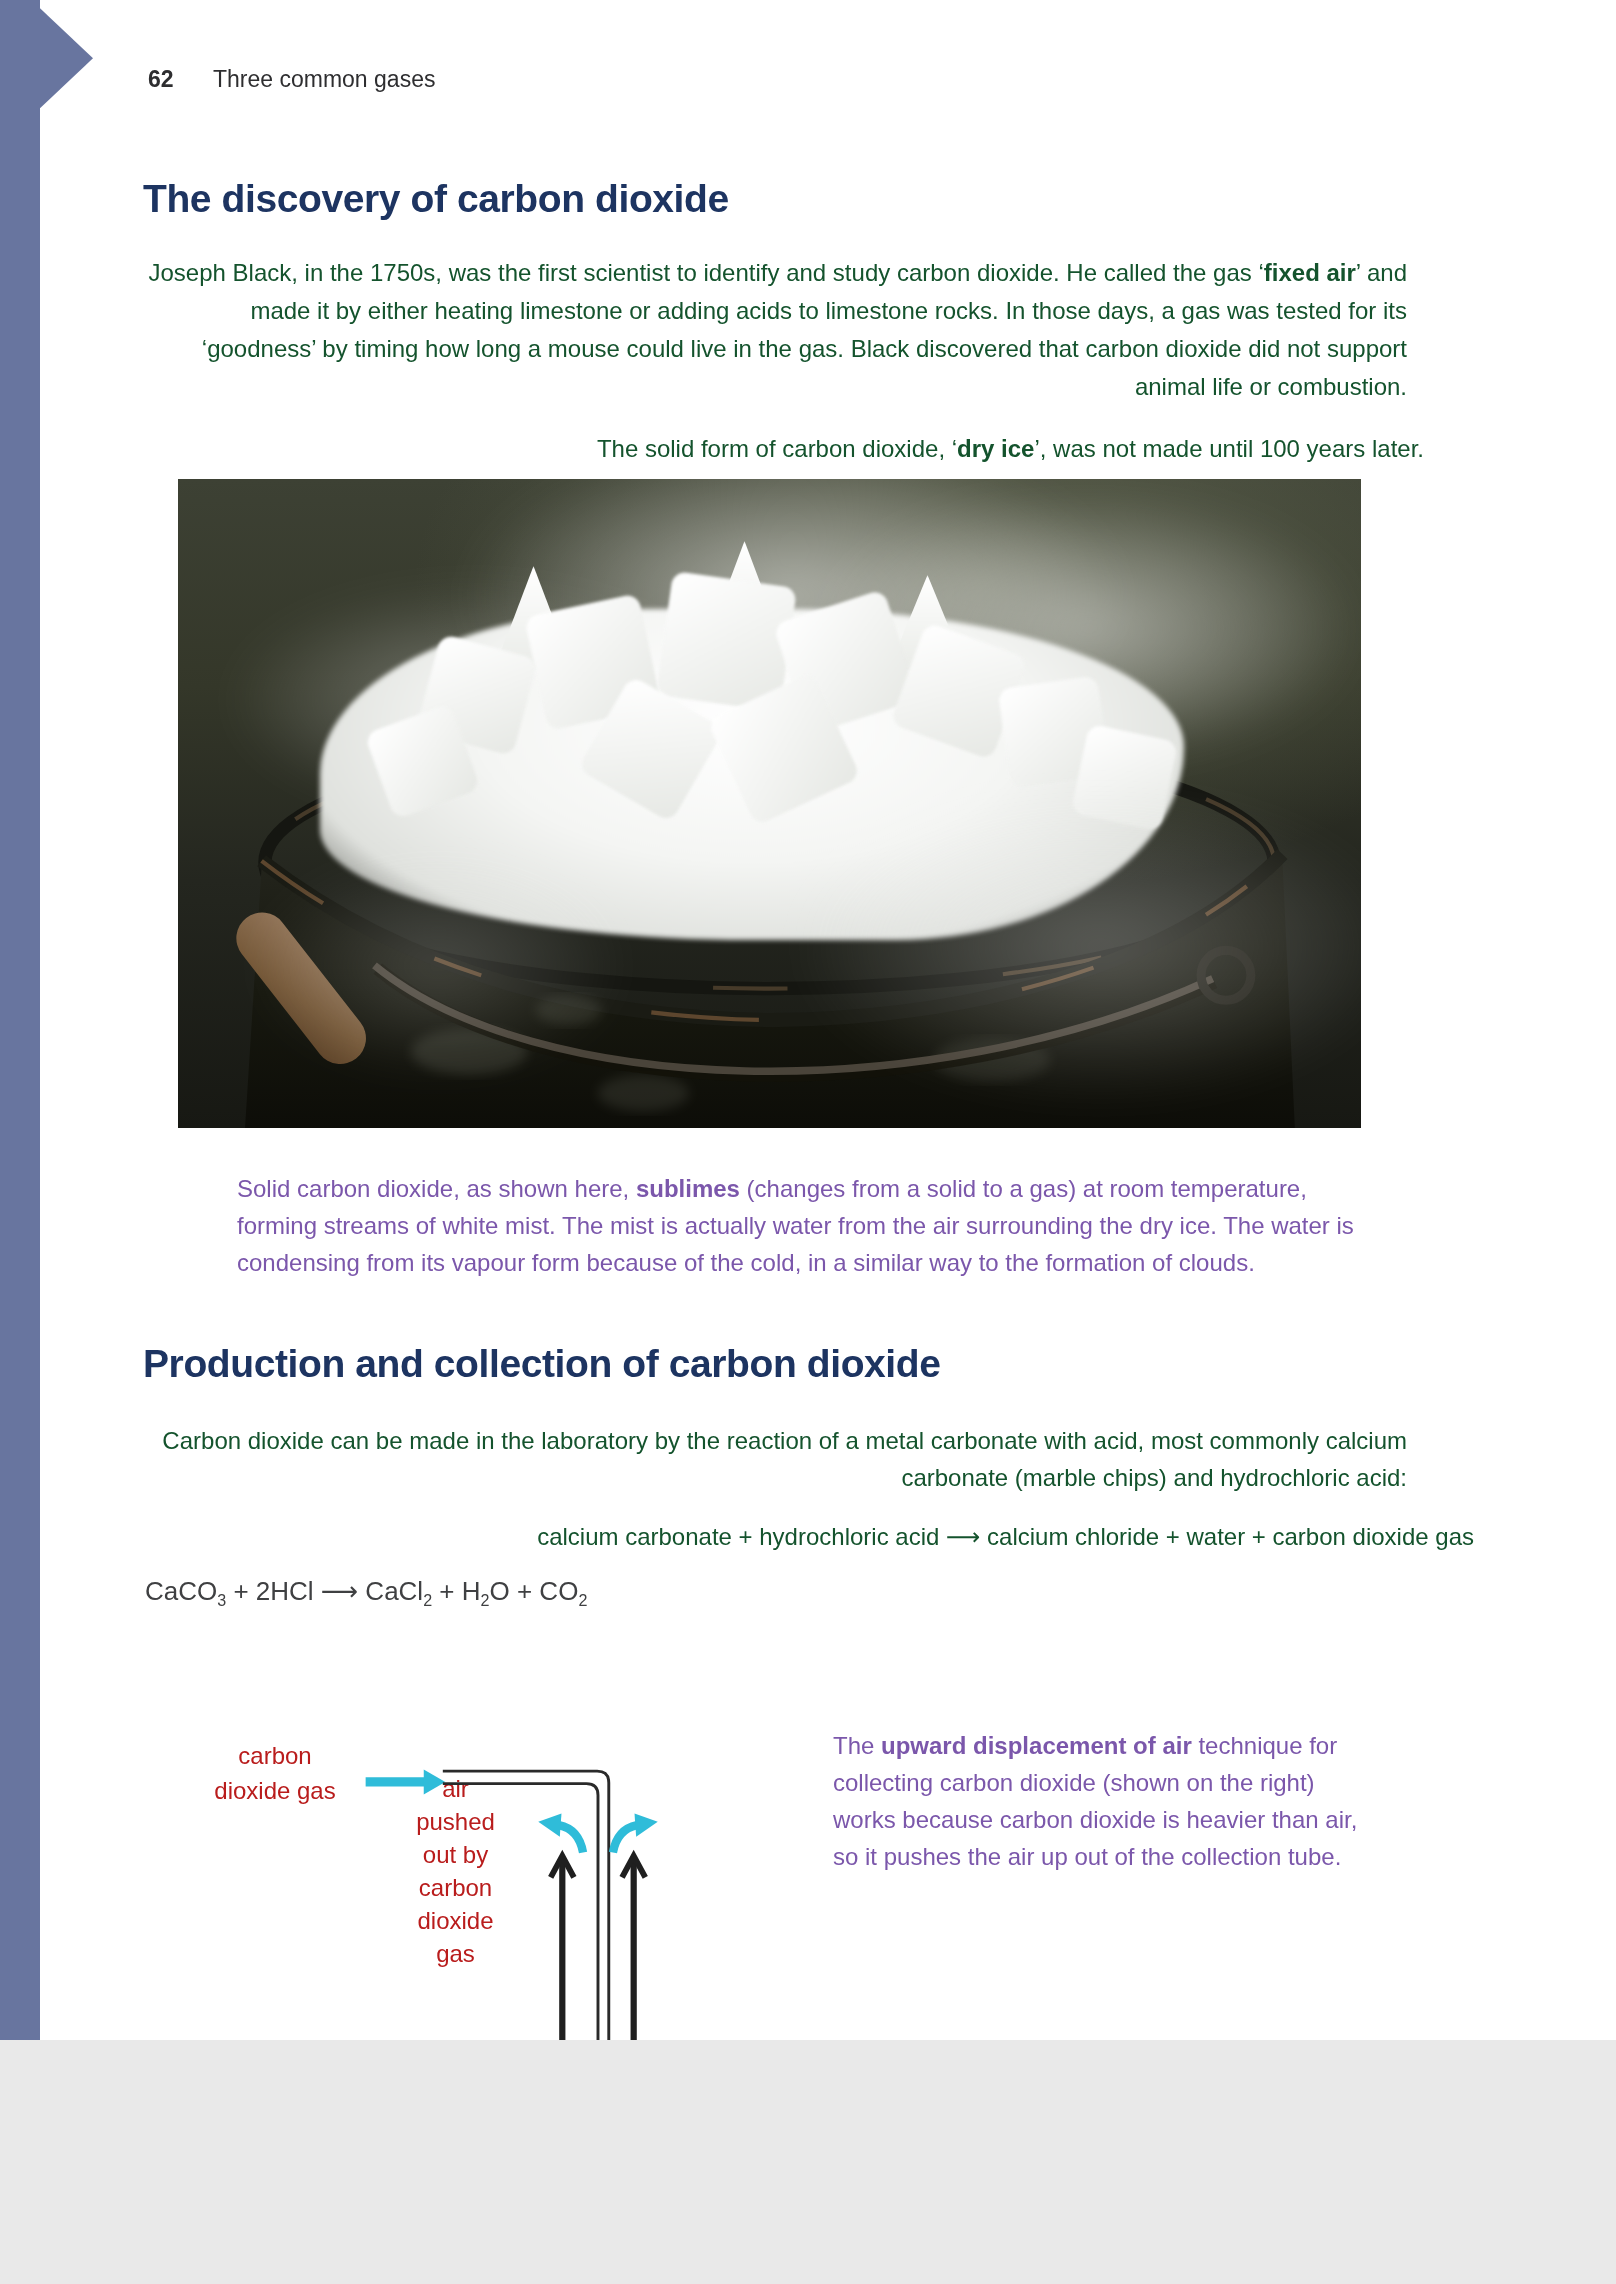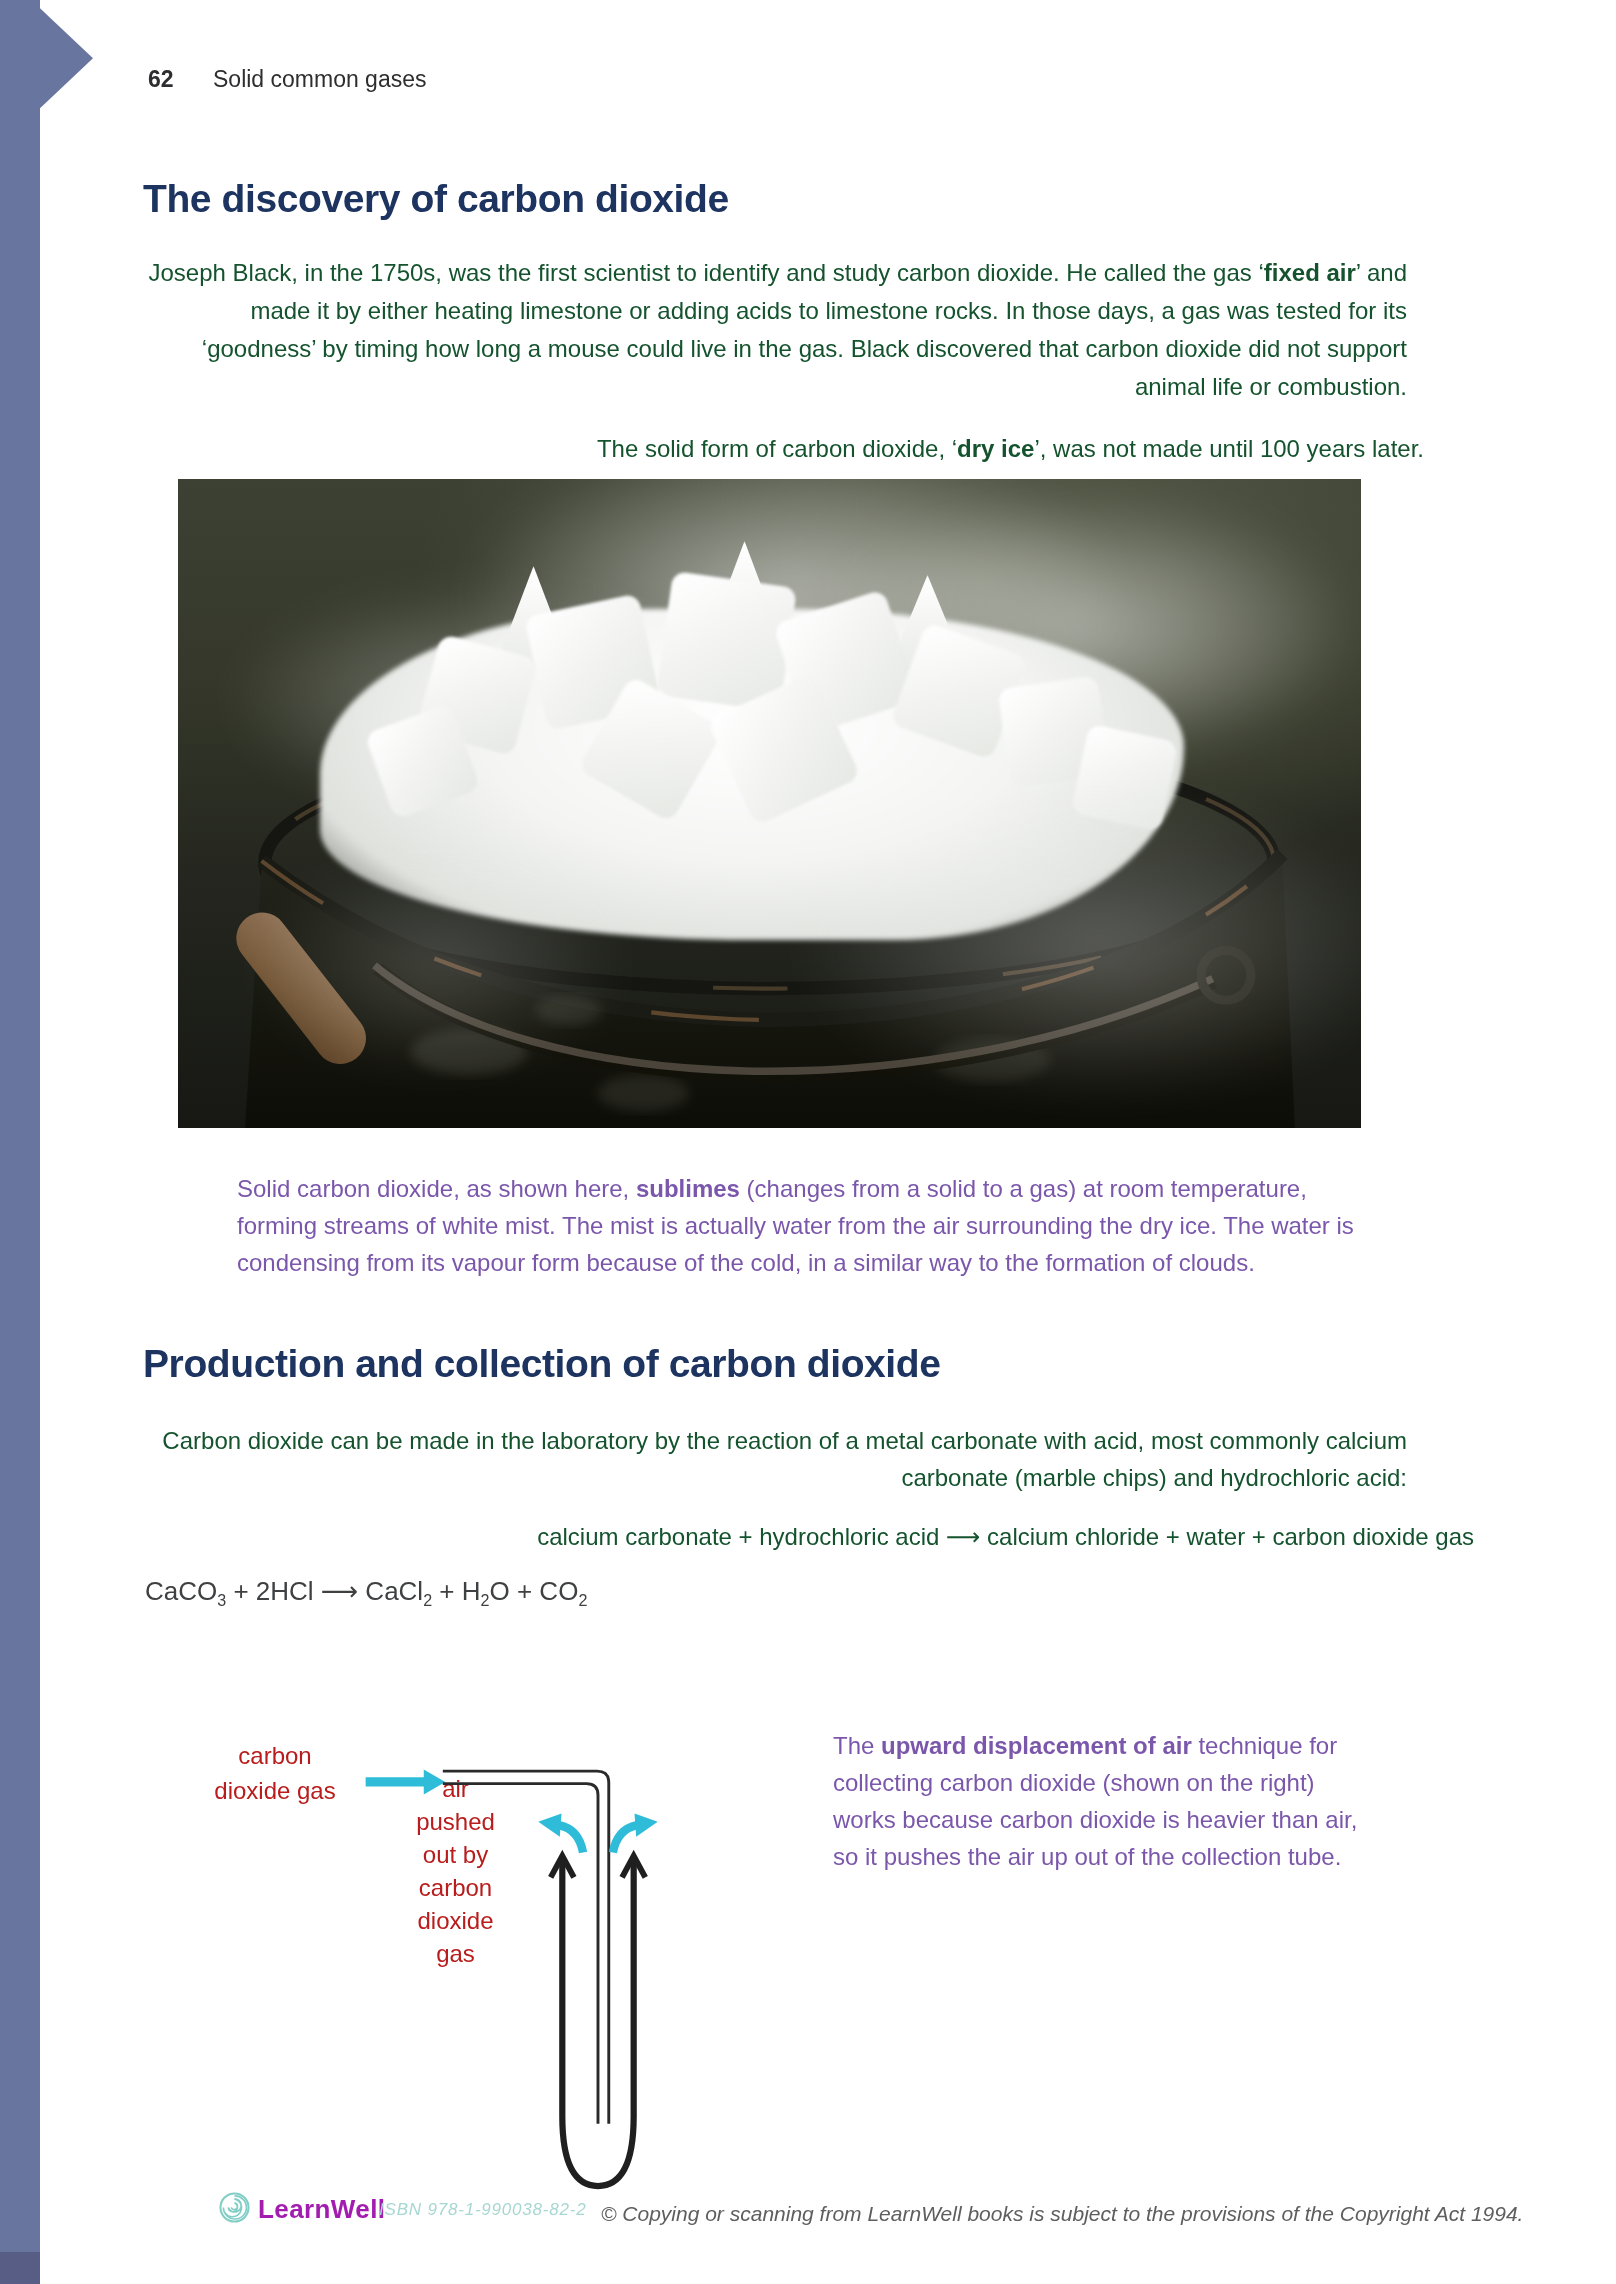--- a/index.html
+++ b/index.html
@@ -1,17 +1,17 @@
 <!DOCTYPE html>
 <html style="font-size:13.3px"><head>
 <meta charset="utf-8">
 <style>
   html,body{margin:0;padding:0;background:#e9e9e9;}
   body{font-family:"Liberation Sans","DejaVu Sans",sans-serif;}
-  #page{position:relative;width:1616px;height:2284px;background:#ffffff;overflow:hidden;}
+  #page{position:relative;width:1616px;height:2040px;background:#ffffff;overflow:hidden;}
   .abs{position:absolute;}
 
   
   .band{left:0;top:0;width:40px;height:2284px;background:#68759F;}
   .band-dark{left:0;top:2252px;width:40px;height:32px;background:#575D84;}
   .chevron{left:40px;top:8.3px;width:53px;height:100px;background:#68759F;
            clip-path:polygon(0 0,100% 50%,0 100%);}
 
   
   .pagenum{left:148px;top:66px;font-size:23px;font-weight:700;color:#2e2e30;}
@@ -72,21 +72,21 @@
 </head>
 <body>
 
 <div id="page">
 
   <div class="abs band"></div>
   <div class="abs chevron"></div>
   <div class="abs band-dark"></div>
 
   <div class="abs pagenum">62</div>
-  <div class="abs chapter">Solid common gases</div>
+  <div class="abs chapter">Three common gases</div>
 
   <h1 class="abs h-disc">The discovery of carbon dioxide</h1>
 
   <p class="abs body-p p1"><span>Joseph Black, in the 1750s, was the first scientist to identify and study carbon dioxide. He called the gas ‘</span><span class="b">fixed air</span><span>’ and made it by either heating limestone or adding acids to limestone rocks. In those days, a gas was tested for its ‘goodness’ by timing how long a mouse could live in the gas. Black discovered that carbon dioxide did not support animal life or combustion.</span></p>
 
   <p class="abs body-p p2"><span>The solid form of carbon dioxide, ‘</span><span class="b">dry ice</span><span>’, was not made until 100 years later.</span></p>
 
   <figure class="abs photo" style="margin:0">
 
     <svg class="bucket-svg" width="1183" height="649" viewBox="0 0 1424 782">

